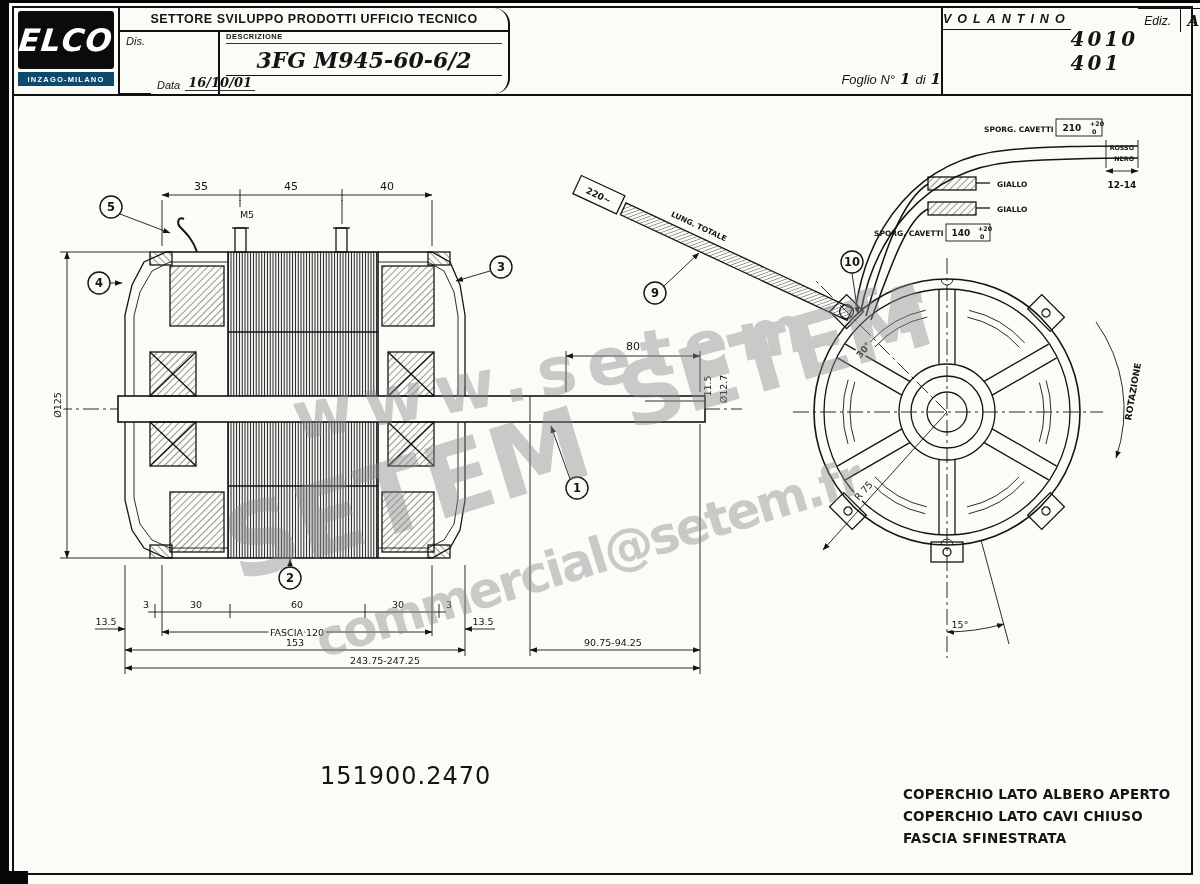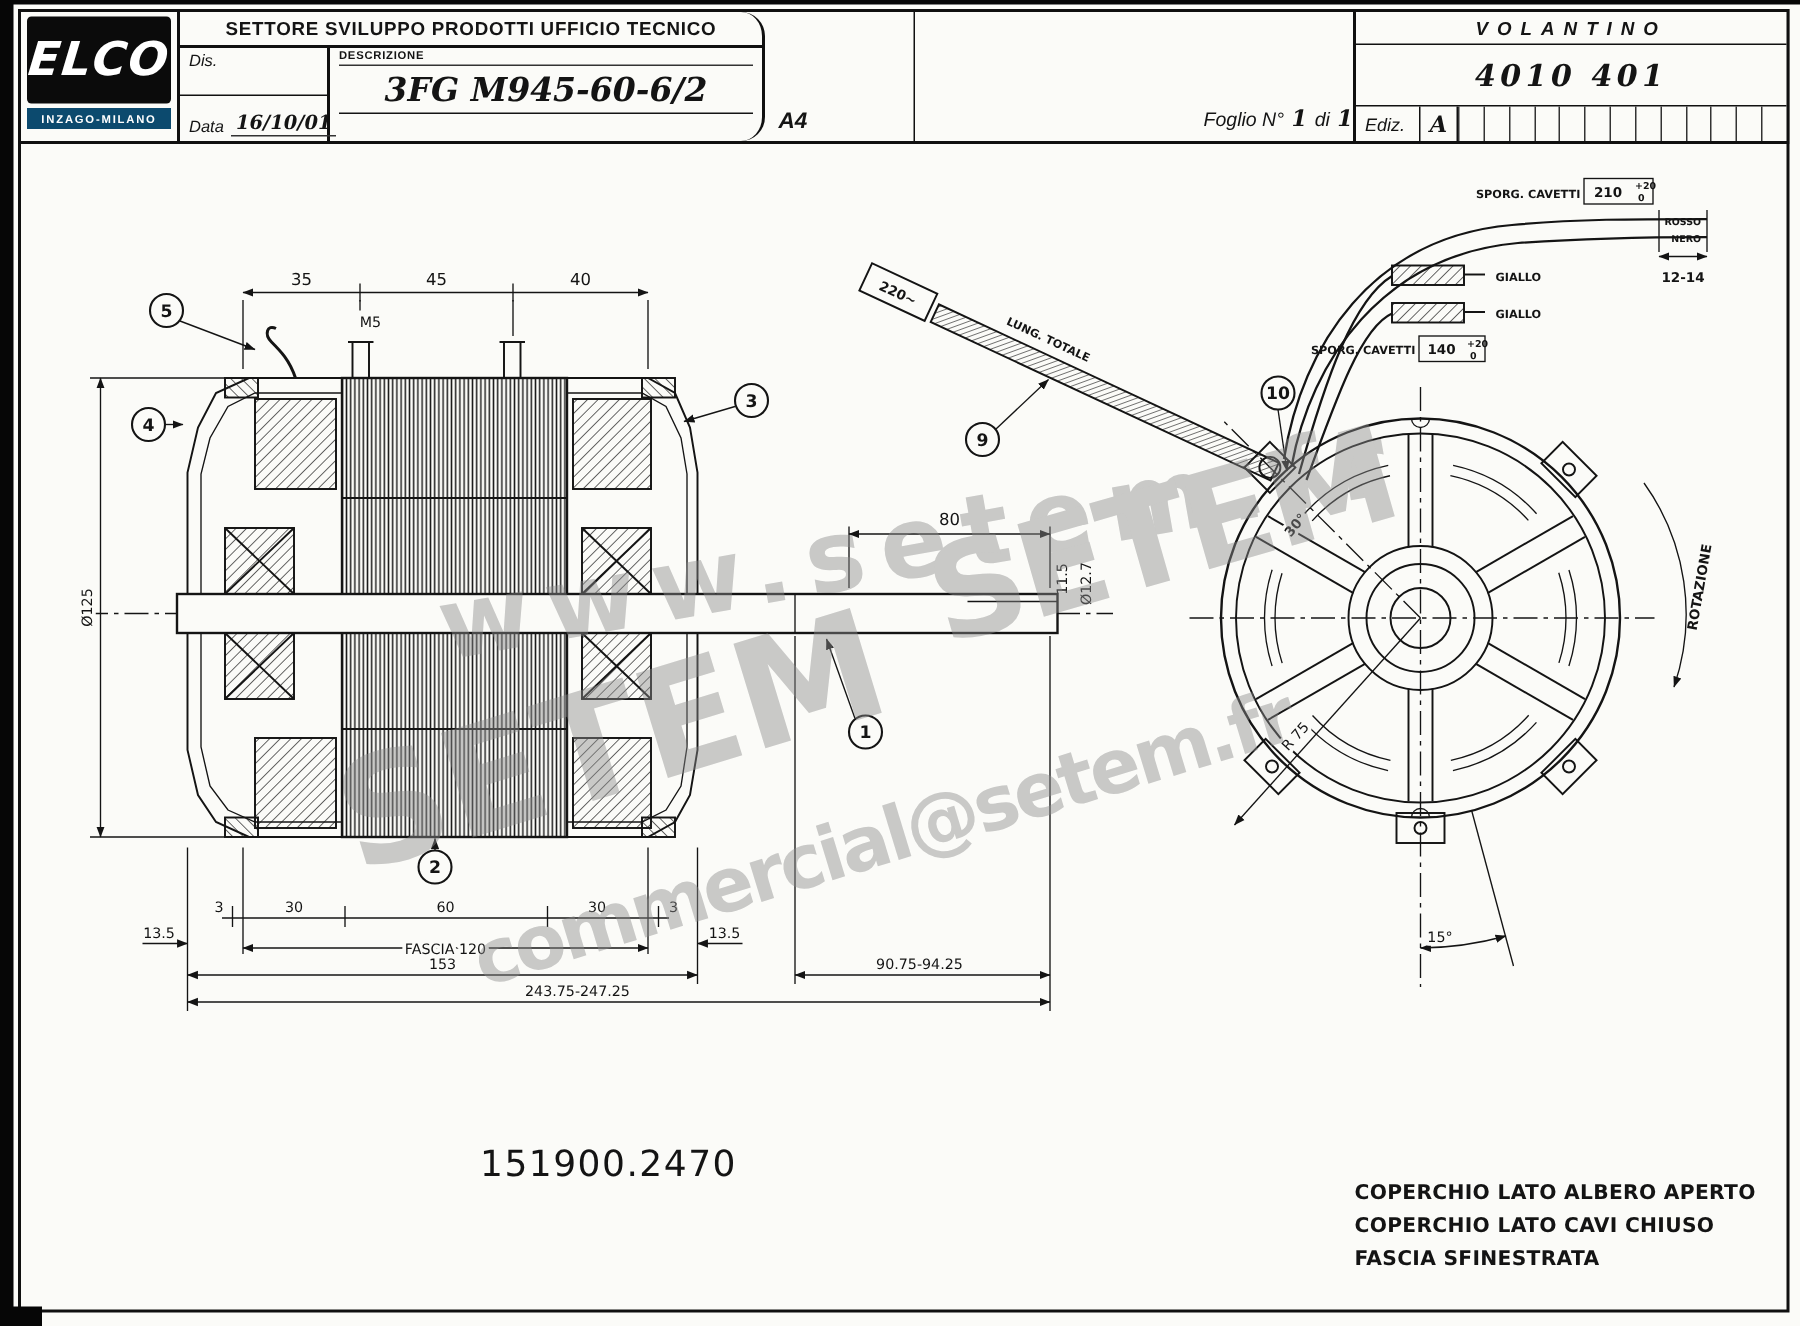--- a/index.html
+++ b/index.html
@@ -20,35 +20,35 @@
     position:absolute; left:12px; top:6px; width:1181px; height:90px;
     border:2.5px solid #101010; display:flex; background:#fbfbf8; z-index:5;
   }
   .tb-logo { width:106px; border-right:2px solid #101010; padding:3px 4px; display:flex; flex-direction:column; }
   .logo-box { height:58px; background:#0b0b0b; border-radius:3px; display:flex; align-items:center; justify-content:center; }
   .logo-text { color:#fff; font-weight:bold; font-style:italic; font-size:31px; letter-spacing:1px; transform:skewX(-6deg); font-family:"DejaVu Sans", sans-serif; }
   .logo-sub { margin-top:3px; background:#0c4a6e; color:#fff; font-size:7.5px; font-weight:bold; letter-spacing:1.2px; text-align:center; padding:2.5px 0; }
   .tb-center { width:390px; border-right:2px solid #101010; display:flex; flex-direction:column;border-radius:16px; }
   .tb-sector { height:24px; border-bottom:2px solid #101010; font-weight:bold; font-size:12.5px; letter-spacing:.5px; display:flex; align-items:center; justify-content:center; }
   .tb-mid { flex:1; display:flex; }
-  .tb-fields { width:100px; border-right:2px solid #101010; display:flex; flex-direction:column; }
+  .tb-fields { width:100px; border-right:2px solid #101010; display:flex; }
   .tb-dis  { flex:1; border-bottom:1.5px solid #101010; font-size:11px; font-style:italic; padding:3px 6px; }
   .tb-data { flex:1; font-size:11px; font-style:italic; padding:3px 6px; display:flex; align-items:flex-end; gap:5px;text-align:center; }
   .tb-descr { flex:1; display:flex; flex-direction:column; padding:0 6px; }
   .descr-label { font-size:7.5px; font-weight:bold; letter-spacing:.5px; border-bottom:1px solid #333; height:12px; }
   .descr-value { height:32px; border-bottom:1.5px solid #141414; display:flex; align-items:center; justify-content:center; font-size:22px; }
   .tb-a4 { width:100px; border-right:1.5px solid #101010; position:relative; }
   .tb-a4 span { position:absolute; left:9px; bottom:5px; font-size:15px; font-weight:bold; font-style:italic; }
   .tb-gap { flex:1; position:relative; }
   .tb-foglio { position:absolute; right:0; bottom:6px; font-size:13px; display:flex; gap:5px; align-items:baseline; }
   .it { font-style:italic; }
   .hand { font-family:"DejaVu Serif", serif; font-style:italic; font-weight:bold; }
   .tb-data .hand { border-bottom:1px solid #333; padding:0 3px; font-size:13px; }
   .tb-foglio .hand { font-size:15px; }
-  .tb-right { width:289px; border-left:2px solid #101010; display:flex; flex-direction:column; }
+  .tb-right { width:250px; border-left:2px solid #101010; display:flex; flex-direction:row; }
   .tb-volantino { height:22px; border-bottom:1.5px solid #101010; display:flex; align-items:center; justify-content:center; font-weight:bold; font-style:italic; font-size:12.5px; letter-spacing:6px; }
   .tb-docnum { flex:1; display:flex; align-items:center; justify-content:center; font-size:20px; letter-spacing:3px; }
   .tb-edizrow { height:24px; border-top:1.5px solid #101010; display:flex; align-items:stretch; }
   .ediz-label { width:42px; display:flex; align-items:center; padding-left:6px; font-size:12px; font-style:italic; }
   .ediz-a { width:26px; border-left:1.5px solid #101010; border-right:1.5px solid #101010; display:flex; align-items:center; justify-content:center; font-size:15px; }
   .ticks { flex:1; display:flex; }
   .tick { flex:1; border-left:1px solid #333; }
 
   
   svg text { font-family:"DejaVu Sans", sans-serif; fill:#141414; stroke:none; }
@@ -386,23 +386,20 @@
             <span>Data</span>
             <span class="hand">16/10/01</span>
           </div>
         </div>
         <div class="tb-descr">
           <div class="descr-label">DESCRIZIONE</div>
           <div class="descr-value hand">3FG M945-60-6/2</div>
         </div>
       </div>
     </div>
-    <div class="tb-a4">
-      <span>A4</span>
-    </div>
     <div class="tb-gap">
       <div class="tb-foglio">
         <span class="it">Foglio N°</span>
         <span class="hand">1</span>
         <span class="it">di</span>
         <span class="hand">1</span>
       </div>
     </div>
     <div class="tb-right">
       <div class="tb-volantino">VOLANTINO</div>

